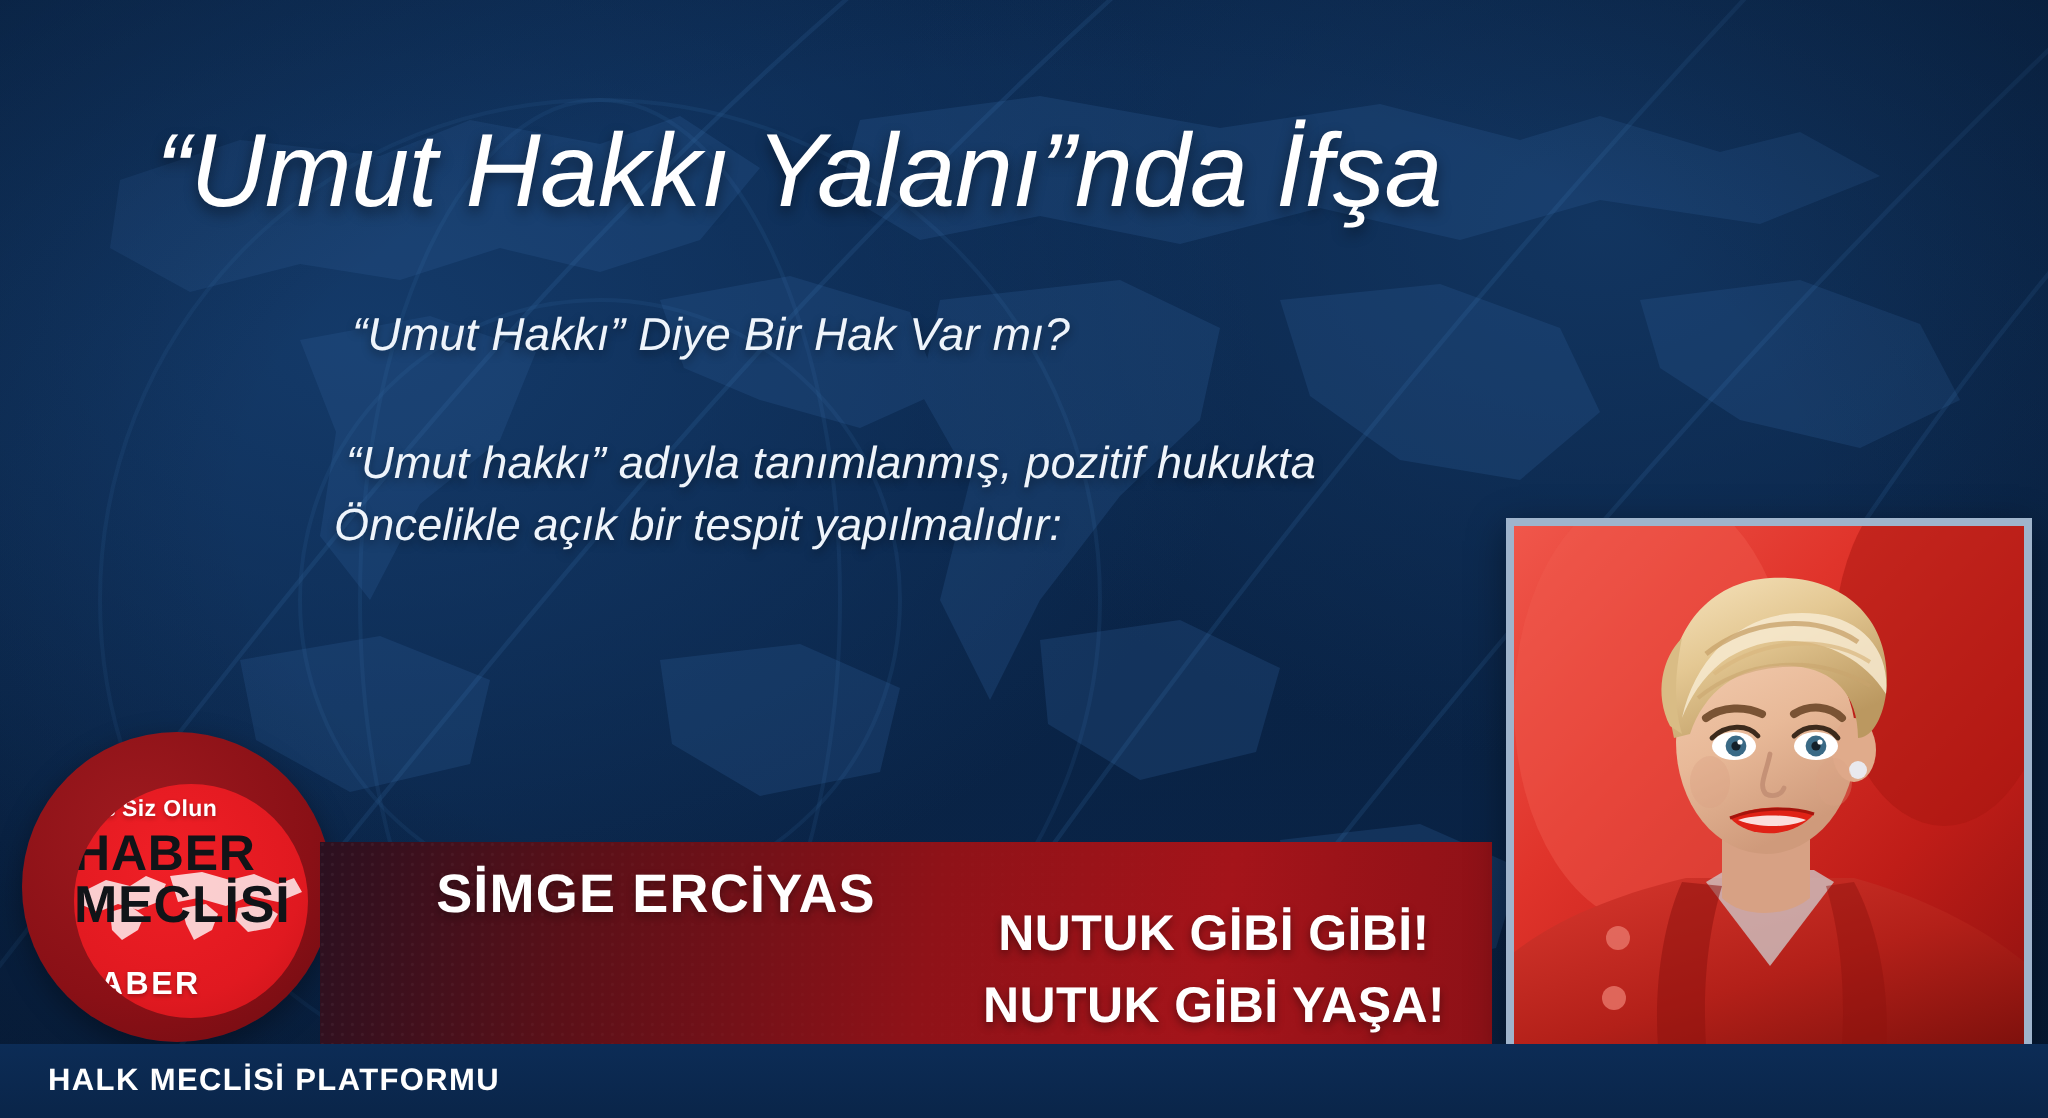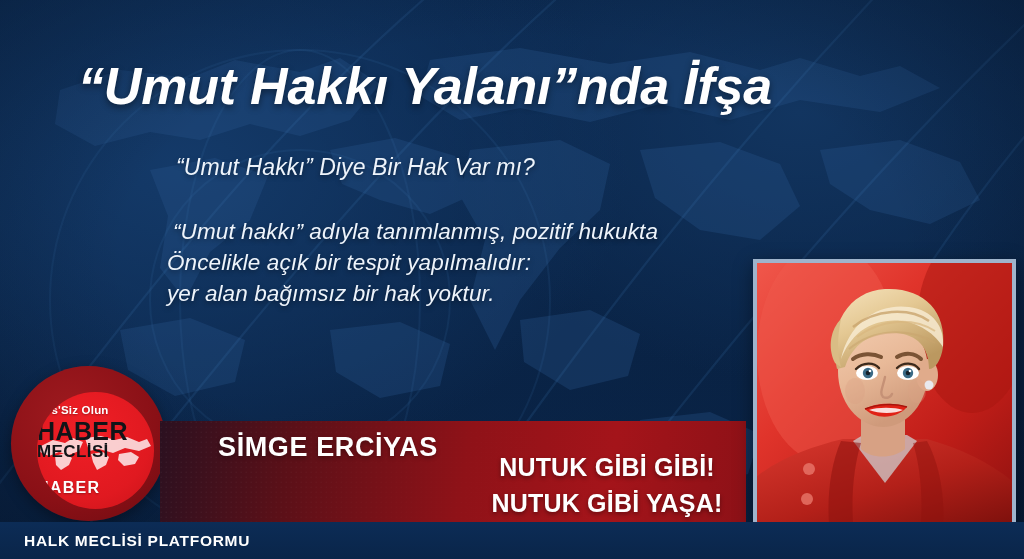--- a/index.html
+++ b/index.html
@@ -44,21 +44,21 @@
     pointer-events: none;
   }
 
   
   .headline {
     position: absolute;
     left: 78px;
     top: 58px;
     width: 830px;
     font-size: 52px;
-    font-weight: bold;
+    font-weight: normal;
     font-style: italic;
     color: #ffffff;
     letter-spacing: -0.2px;
     line-height: 1.08;
     text-shadow: 0 3px 7px rgba(0,0,0,.45);
     white-space: nowrap;
   }
 
   
   .subline {
@@ -135,21 +135,21 @@
   }
   .logo-halk, .logo-meclisi {
     font-size: 25px;
     font-weight: bold;
     color: #111418;
     letter-spacing: .4px;
     position: relative;
     z-index: 2;
   }
   .logo-halk { margin-bottom: -1px; }
-  .logo-meclisi { font-size: 17px; margin-bottom: 20px; }
+  .logo-meclisi { font-size: 26px; margin-bottom: 20px; }
   .logo-haber {
     font-size: 16px;
     font-weight: bold;
     color: #ffffff;
     letter-spacing: 1.3px;
     position: relative;
     z-index: 2;
     text-shadow: 0 1px 2px rgba(0,0,0,.3);
   }
 
@@ -297,21 +297,20 @@
 
   <div class="bg-vignette"></div>
 
   <div class="headline">“Umut Hakkı Yalanı”nda İfşa</div>
 
   <div class="subline">“Umut Hakkı” Diye Bir Hak Var mı?</div>
 
   <div class="paragraph">
     <span class="pline indent">“Umut hakkı” adıyla tanımlanmış, pozitif hukukta</span>
     <span class="pline">Öncelikle açık bir tespit yapılmalıdır:</span>
-    <span class="pline">yer alan bağımsız bir hak yoktur.</span>
   </div>
 
   <div class="logo-wrap">
     <div class="logo-outer"></div>
     <div class="logo-inner">
       <div class="logo-map">
         <svg viewBox="0 0 113 38" preserveAspectRatio="none" aria-hidden="true">
           <g fill="#ffffff" fill-opacity="0.85">
             <path d="M2 12 L14 6 L26 9 L34 4 L44 8 L40 17 L30 21 L20 18 L10 22 L1 18 Z"></path>
             <path d="M16 22 L26 19 L33 24 L30 31 L22 36 L17 31 Z"></path>

